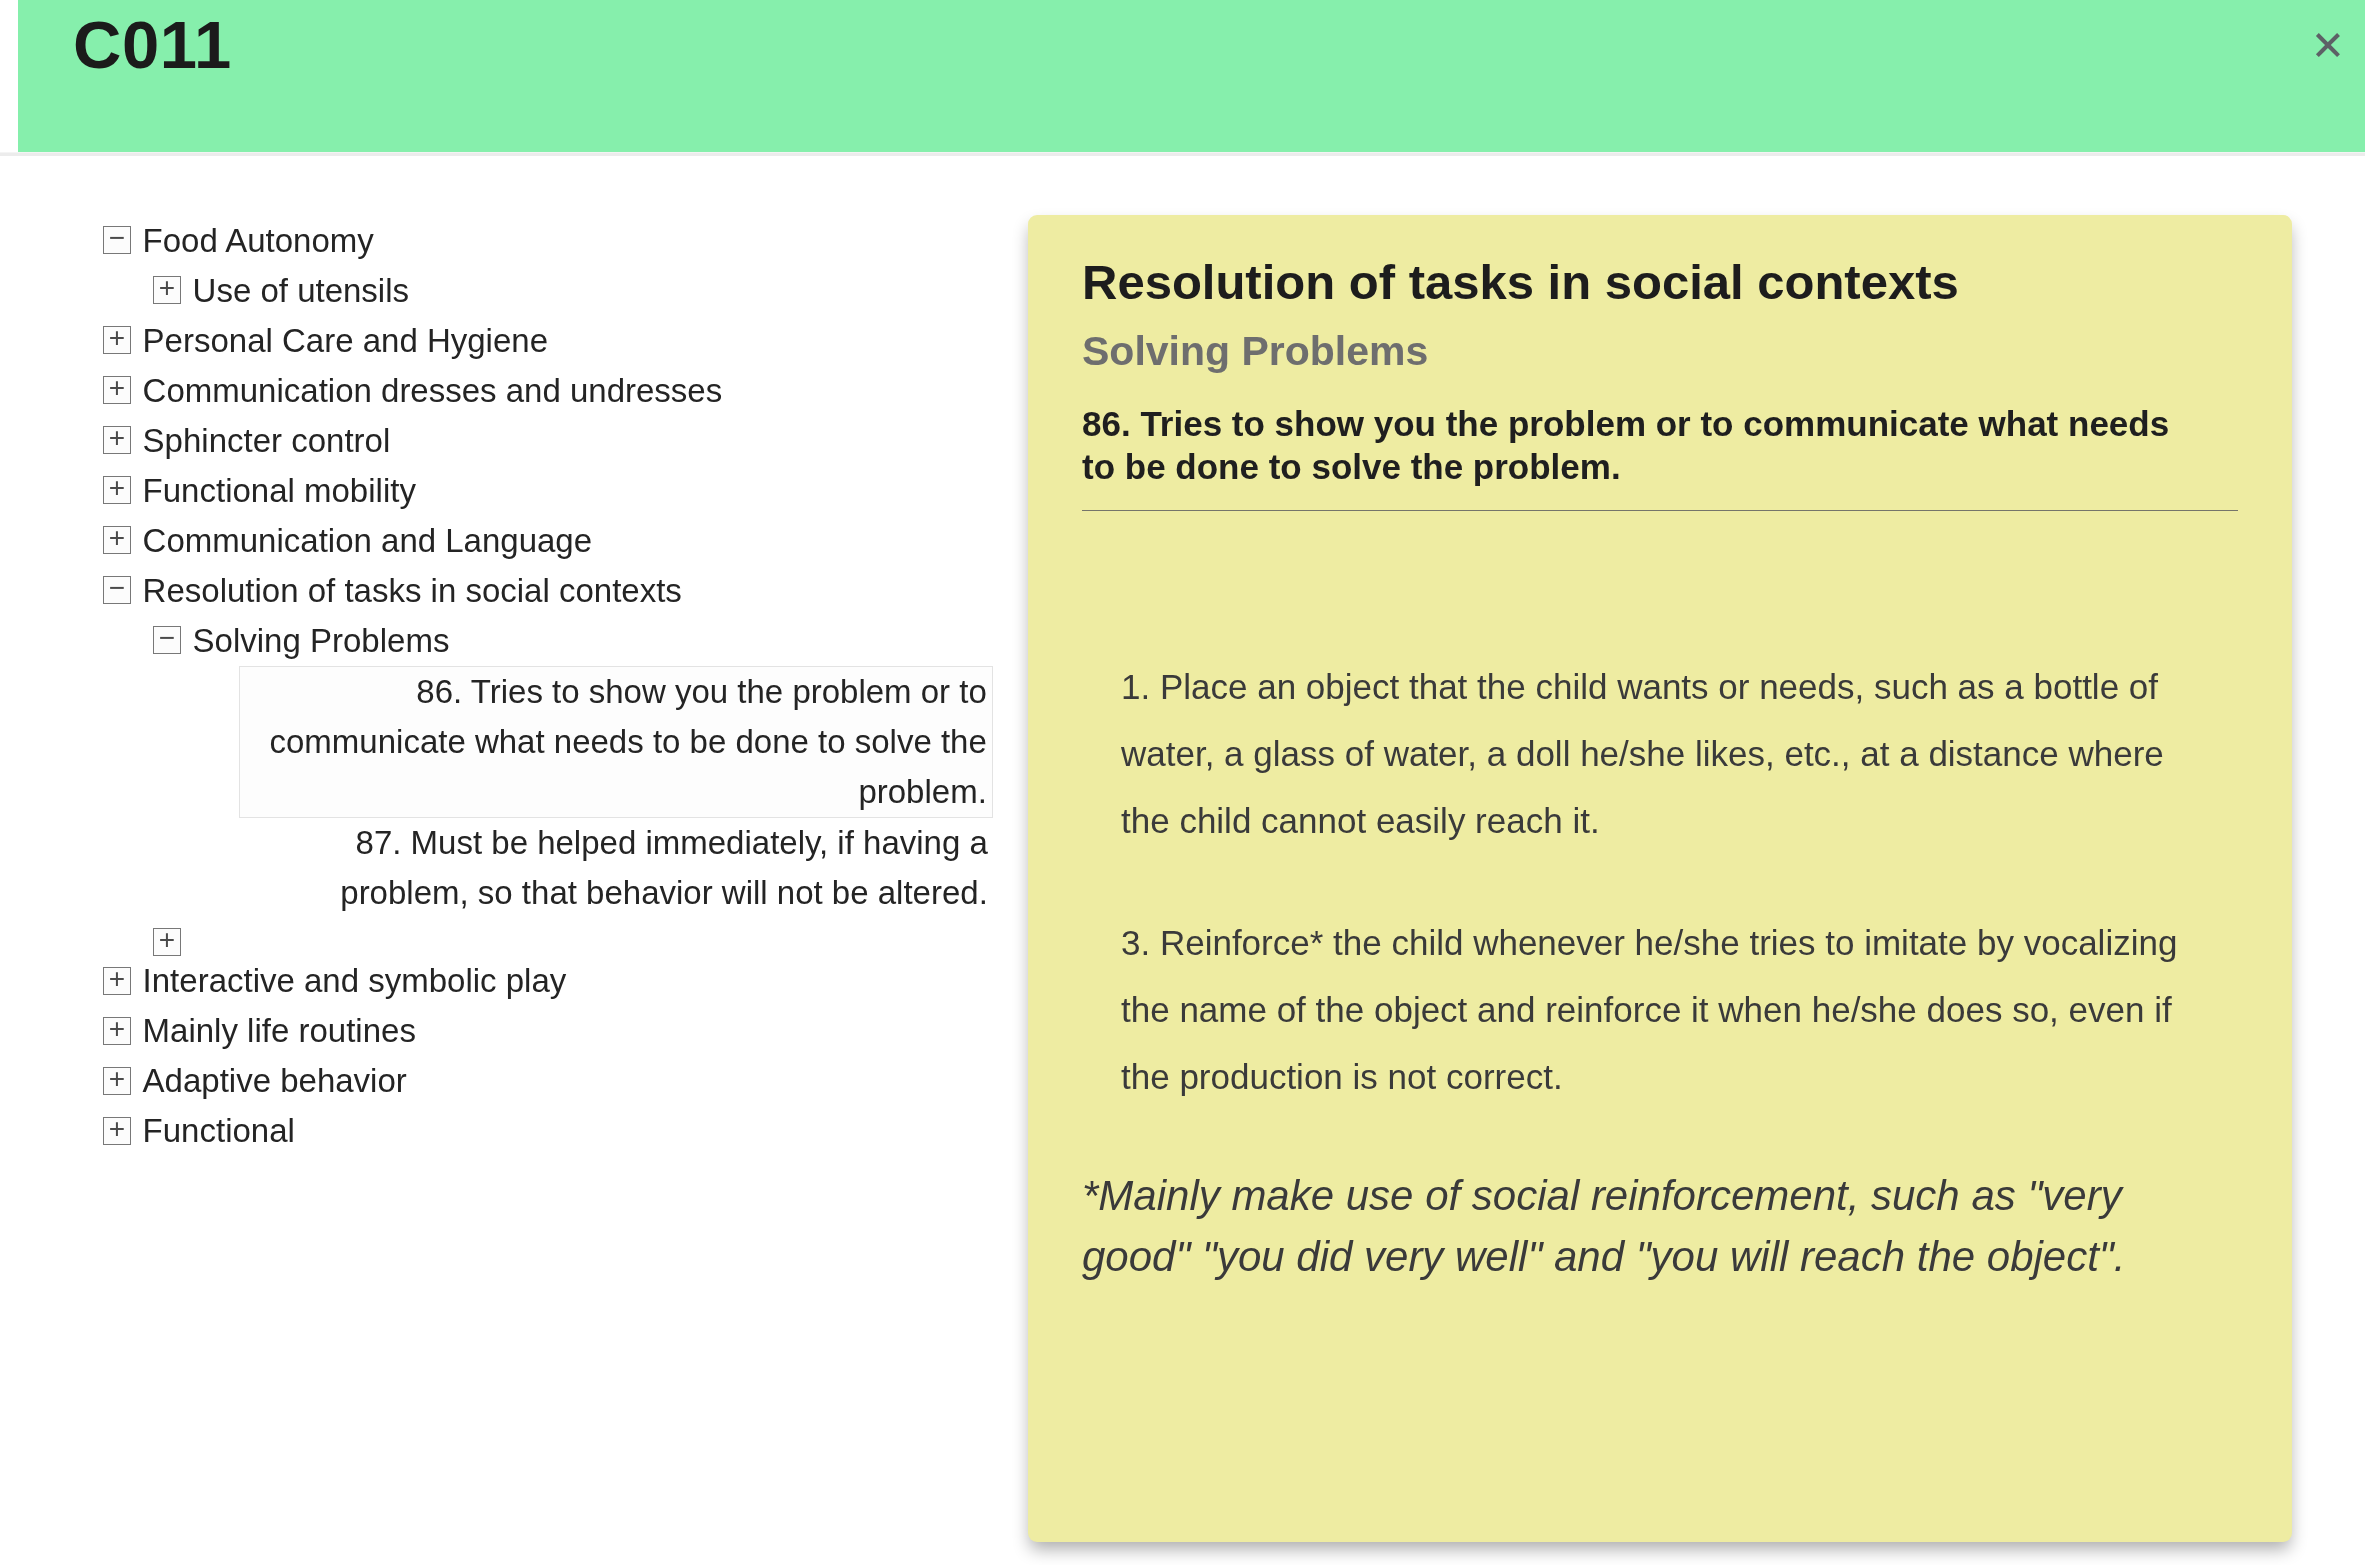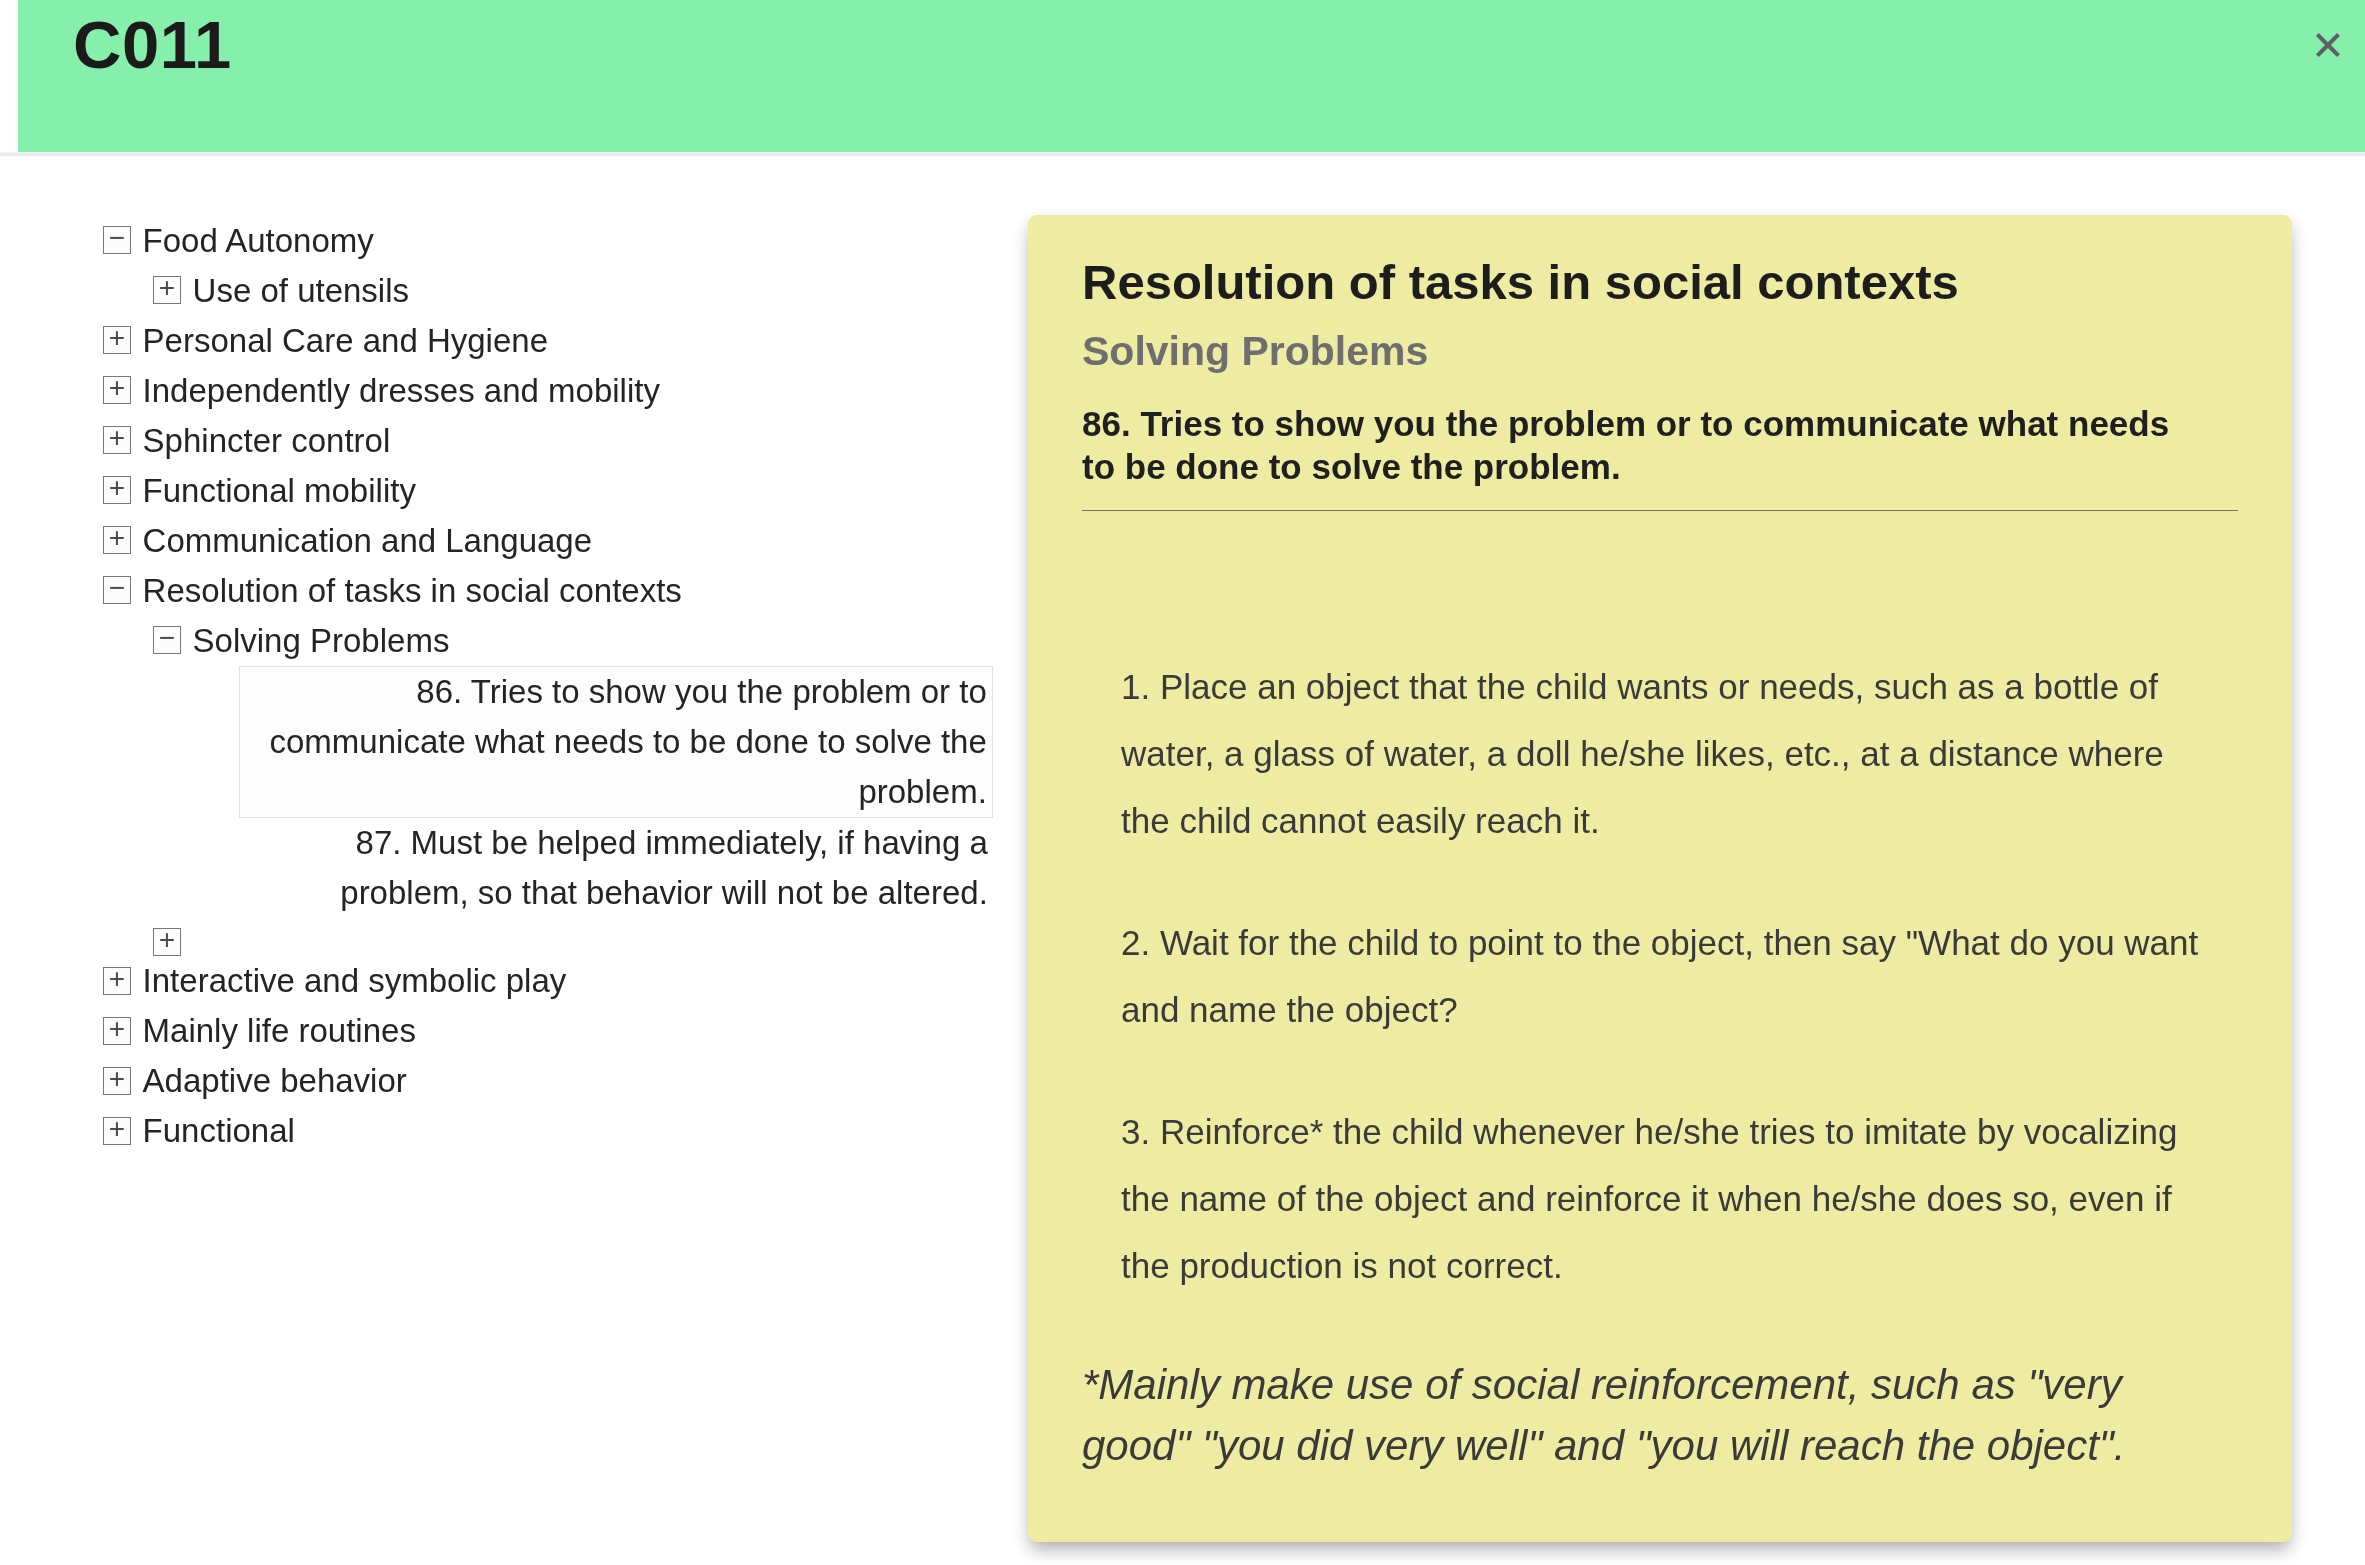--- a/index.html
+++ b/index.html
@@ -70,21 +70,21 @@
     <span class="toggle">
         <span>+</span>
       </span>
     <span class="lbl">Personal Care and Hygiene</span>
   </div>
 
   <div class="tree-row">
     <span class="toggle">
         <span>+</span>
       </span>
-    <span class="lbl">Independently dresses and mobility</span>
+    <span class="lbl">Communication dresses and undresses</span>
   </div>
 
   <div class="tree-row">
     <span class="toggle">
         <span>+</span>
       </span>
     <span class="lbl">Sphincter control</span>
   </div>
 
   <div class="tree-row">
@@ -163,18 +163,17 @@
 
 </div>
 
 <div class="card">
   <div class="card-title">Resolution of tasks in social contexts</div>
   <div class="card-subtitle">Solving Problems</div>
   <div class="card-item-heading">86. Tries to show you the problem or to communicate what needs to be done to solve the problem.</div>
   <hr>
   <div class="steps">
     <p>1. Place an object that the child wants or needs, such as a bottle of water, a glass of water, a doll he/she likes, etc., at a distance where the child cannot easily reach it.</p>
-    <p>2. Wait for the child to point to the object, then say "What do you want and name the object?</p>
     <p>3. Reinforce* the child whenever he/she tries to imitate by vocalizing the name of the object and reinforce it when he/she does so, even if the production is not correct.</p>
   </div>
   <div class="footnote">*Mainly make use of social reinforcement, such as "very good" "you did very well" and "you will reach the object".</div>
 </div>
 
 
 </body></html>

